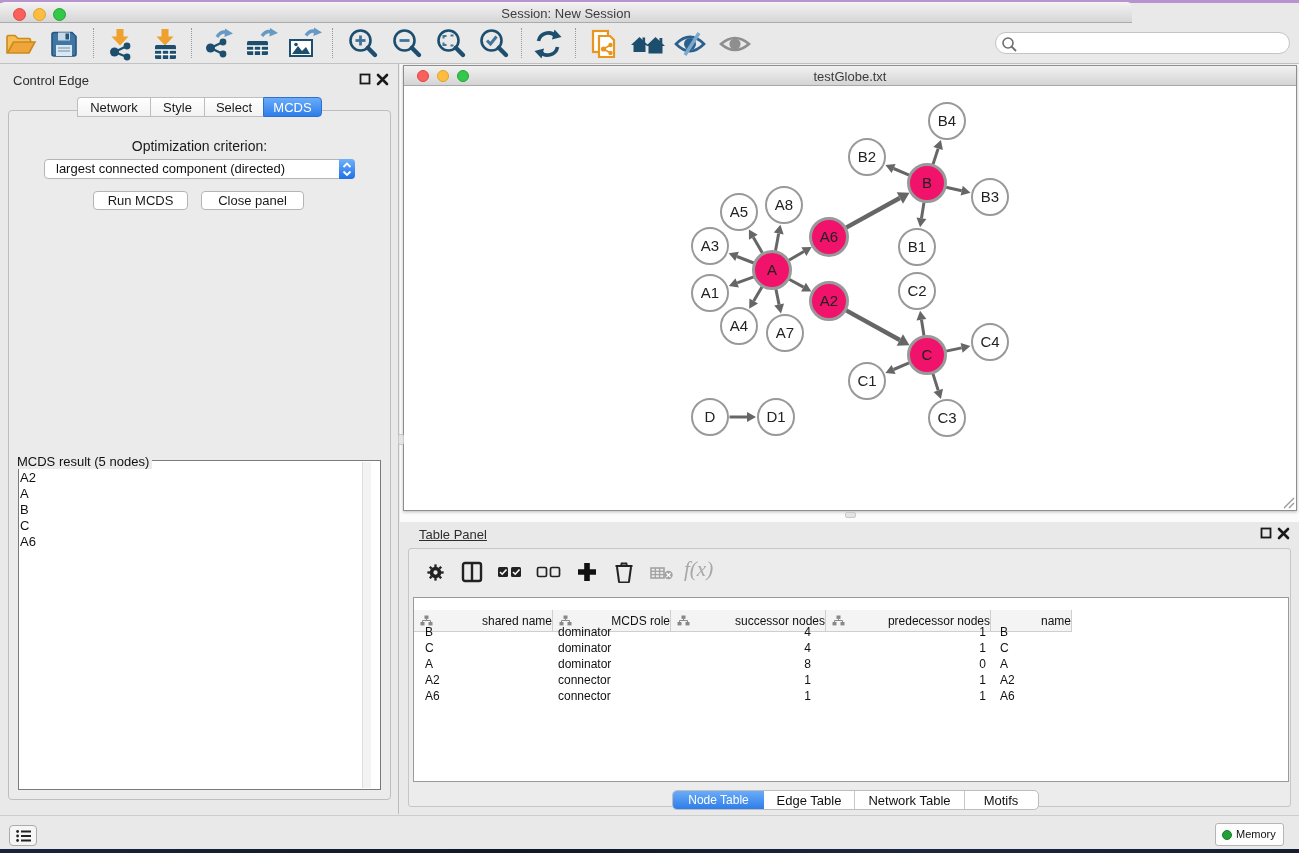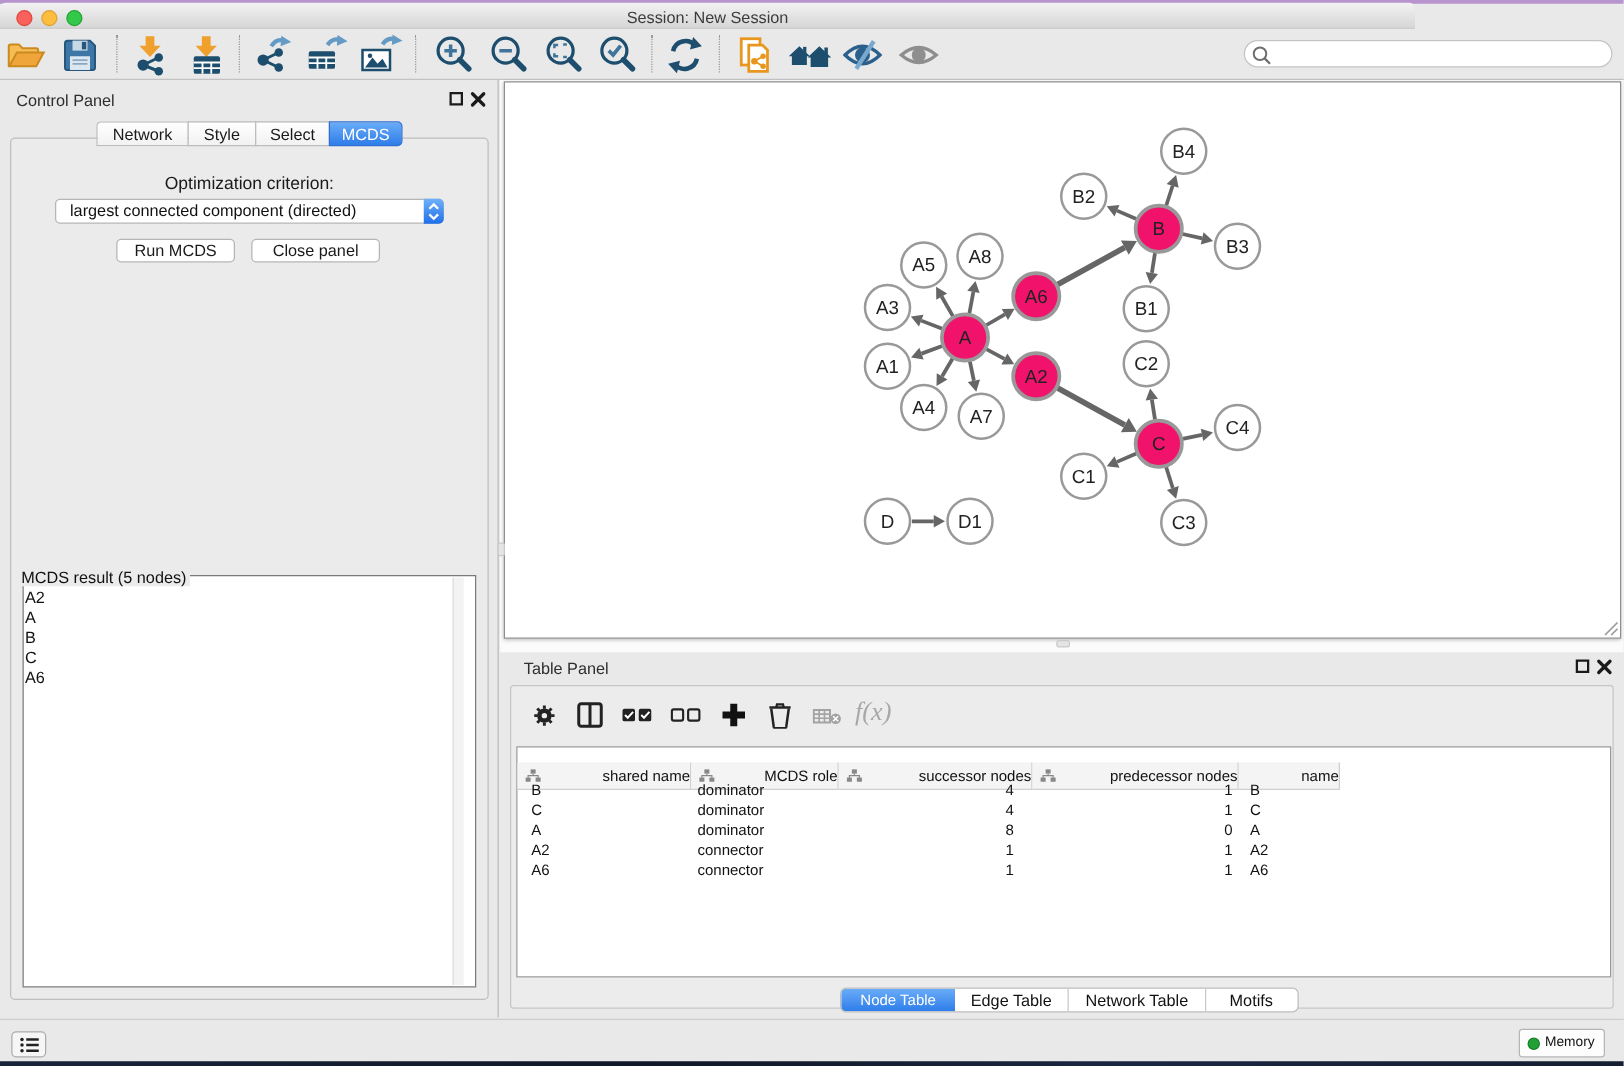--- a/index.html
+++ b/index.html
@@ -64,21 +64,21 @@
 #netwin { left:3px; top:1px; width:894px; height:446px; border:1px solid #8e8e8e;
   background:#fff; box-shadow:0 1px 3px rgba(0,0,0,0.25); }
 #nw-titlebar { left:0; top:0; width:100%; height:20px;
   background:linear-gradient(#f2f2f2,#d4d4d4); border-bottom:1px solid #a8a8a8; }
 .tls { position:absolute; top:4px; width:12px; height:12px; border-radius:50%; }
 #nw-title { width:100%; text-align:center; top:3px; font-size:13px; color:#3c3c3c; }
 #graph { left:0; top:20px; }
 
 
 #tablepanel { left:400px; top:522px; width:899px; height:292px; background:#e9e9e9; }
-#tp-title { left:19px; top:5px; font-size:13px; color:#2e2e2e; }
+#tp-title { left:19px; top:5px; font-size:13px; color:#2e2e2e;text-decoration:underline; }
 #tp-box { left:8px; top:26px; width:883px; height:259px; background:#ececec;
   border:1px solid #c6c6c6; border-radius:3px; }
 #tp-table { left:13px; top:75px; width:876px; height:185px; background:#fff;
   border:1px solid #9a9a9a; }
 .th { position:absolute; top:12px; height:22px; background:#f4f4f4;
   border-right:1px solid #cfcfcf; border-bottom:1px solid #cfcfcf;
   font-size:12px; color:#111; text-align:right; padding-top:4px; }
 .td { position:absolute; font-size:12px; color:#111; height:16px; }
 
 
@@ -235,21 +235,21 @@
     <circle cx="18" cy="18" r="5.6" fill="#8e8e8e"></circle>
   </svg>
   <div class="abs" id="searchbox"></div>
   <svg class="abs" style="left:1001px; top:13px" width="18" height="18">
     <circle cx="7" cy="7" r="5" fill="none" stroke="#6e6e6e" stroke-width="1.6"></circle>
     <line x1="10.5" y1="10.5" x2="15" y2="15" stroke="#6e6e6e" stroke-width="1.8"></line>
   </svg>
 </div>
 
 <div class="abs" id="control">
-  <div class="abs" id="cp-title">Control Panel</div>
+  <div class="abs" id="cp-title">Control Edge</div>
   <svg class="abs" style="left:359px;top:9px" width="13" height="13">
       <rect x="1.5" y="1.5" width="9" height="9" fill="none" stroke="#1a1a1a" stroke-width="1.8"></rect>
     </svg>
   <svg class="abs" style="left:376px;top:9px" width="13" height="13">
       <path d="M2 2 L11 11 M11 2 L2 11" stroke="#1a1a1a" stroke-width="2.6" stroke-linecap="round"></path>
     </svg>
   <div class="abs tabrow">
     <div class="tab" style="width:73px">Network</div>
       <div class="tab" style="width:54px">Style</div>
       <div class="tab" style="width:59px">Select</div>
@@ -264,20 +264,26 @@
   <div class="btn" id="btn-run">Run MCDS</div>
   <div class="btn" id="btn-close">Close panel</div>
   <div class="abs" id="result-fs"></div>
   <div class="abs" id="fs-legend">MCDS result (5 nodes)</div>
   <div class="abs" id="fs-list">A2<br>A<br>B<br>C<br>A6</div>
   <div class="abs" id="fs-scroll"></div>
 </div>
 
 <div class="abs" id="desktop">
   <div class="abs" id="netwin">
+    <div class="abs" id="nw-titlebar">
+      <div class="tls" style="left:13px;background:#f9615c;border:0.5px solid #e2463f;"></div>
+      <div class="tls" style="left:33px;background:#fdbe40;border:0.5px solid #e0a030;"></div>
+      <div class="tls" style="left:53px;background:#34c84a;border:0.5px solid #23a433;"></div>
+      <div class="abs" id="nw-title">testGlobe.txt</div>
+    </div>
     <svg class="abs" style="right:1px;bottom:1px" width="14" height="14">
       <path d="M13 3 L3 13 M13 8 L8 13" stroke="#9a9a9a" stroke-width="1.4"></path>
     </svg>
     <svg class="abs" id="graph" width="892" height="425" viewBox="0 0 892 425">
 <line x1="349.7" y1="190.8" x2="333.2" y2="196.9" stroke="#666" stroke-width="3"></line>
 <polygon points="324.8,200.0 331.5,192.2 334.9,201.6" fill="#666"></polygon>
 <line x1="349.8" y1="177.0" x2="333.0" y2="170.5" stroke="#666" stroke-width="3"></line>
 <polygon points="324.7,167.2 334.8,165.8 331.2,175.1" fill="#666"></polygon>
 <line x1="358.4" y1="167.1" x2="349.3" y2="151.2" stroke="#666" stroke-width="3"></line>
 <polygon points="344.9,143.4 353.7,148.7 345.0,153.7" fill="#666"></polygon>

